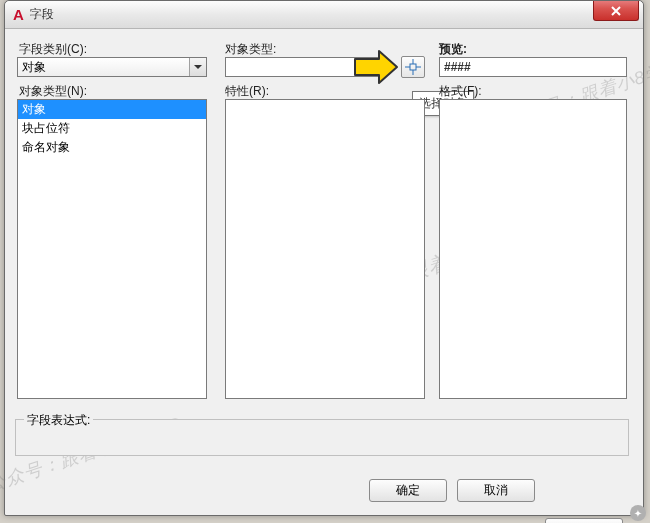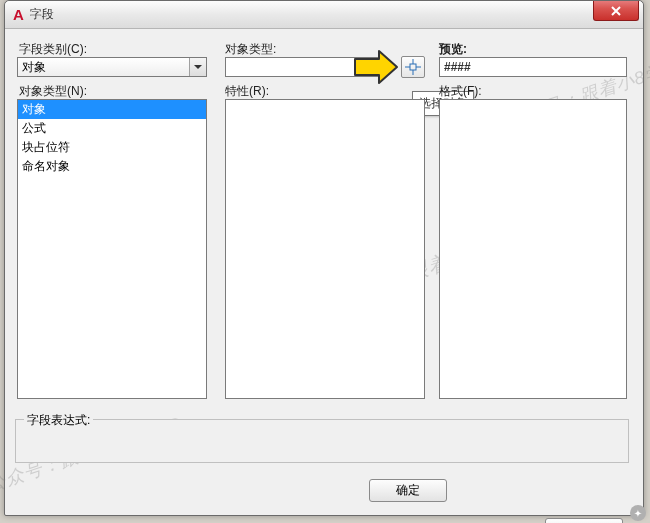--- a/index.html
+++ b/index.html
@@ -236,34 +236,34 @@
     <div class="textbox" style="left:426px; top:20px; width:188px; height:20px; font-weight:bold;">
       <span>####</span>
     </div>
 
     <div class="lbl" style="left:6px; top:46px;">对象类型(N):</div>
     <div class="lbl" style="left:212px; top:46px;">特性(R):</div>
     <div class="lbl" style="left:426px; top:46px;">格式(F):</div>
 
     <div class="listbox" id="field-names-list" style="left:4px; top:62px; width:190px; height:300px;">
         <div class="item selected">对象</div>
-        <div class="item">公式</div>
         <div class="item">块占位符</div>
         <div class="item">命名对象</div>
       </div>
 
     <div class="listbox" style="left:212px; top:62px; width:200px; height:300px;"></div>
 
     <div class="listbox" style="left:426px; top:62px; width:188px; height:300px;"></div>
 
-    <div class="groupbox" style="left:2px; top:382px; width:614px; height:44px;text-align:right;">
+    <div class="groupbox" style="left:2px; top:382px; width:614px; height:37px;text-align:right;">
       <div class="glabel">字段表达式:</div>
     </div>
 
     <div class="dlg-btn" style="left:356px; top:442px;">确定</div>
+    <div class="dlg-btn" style="left:444px; top:442px;">取消</div>
     <div class="dlg-btn" style="left:532px; top:442px;margin-top:39px;">帮助</div>
 
     <svg class="hand-arrow" style="left:338px; top:10px; width:50px; height:40px;" viewBox="0 0 50 40">
       <path d="M4 12 L28 12 L28 4 L46 20 L28 36 L28 28 L4 28 Z" fill="#ffd400" stroke="#333" stroke-width="2" stroke-linejoin="round"></path>
     </svg>
 
   </div>
 </div>
 
 <div class="footer-wm">

